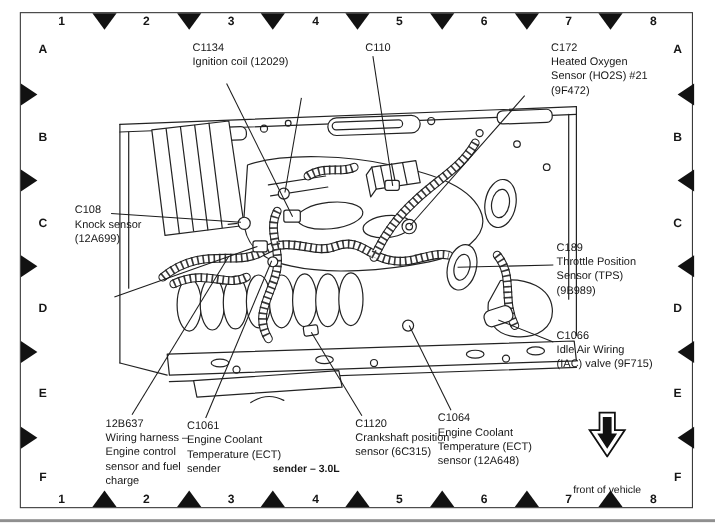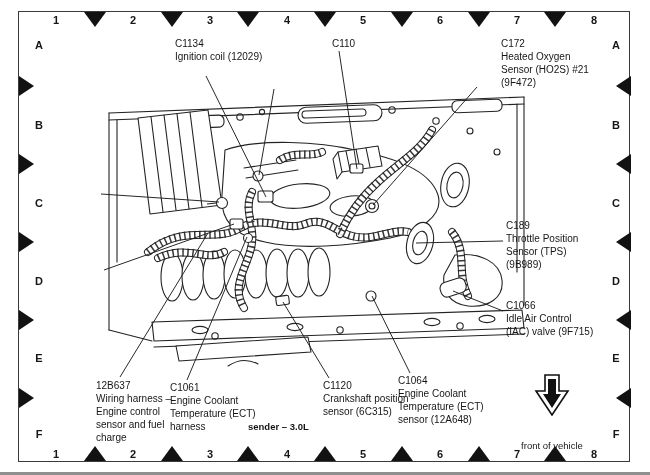--- a/index.html
+++ b/index.html
@@ -215,36 +215,39 @@
     </g>
   </svg>
 
   <div class="co" style="left:175px;top:37px">C1134
 Ignition coil (12029)</div>
   <div class="co" style="left:332px;top:37px">C110</div>
   <div class="co" style="left:501px;top:37px">C172
 Heated Oxygen
 Sensor (HO2S) #21
 (9F472)</div>
+  <div class="co" style="left:68px;top:185px">C108
+Knock sensor
+(12A699)</div>
   <div class="co" style="left:506px;top:219px">C189
 Throttle Position
 Sensor (TPS)
 (9B989)</div>
   <div class="co" style="left:506px;top:299px">C1066
-Idle Air Control
+Idle Air Wiring
 (IAC) valve (9F715)</div>
   <div class="co" style="left:96px;top:379px">12B637
 Wiring harness –
 Engine control
 sensor and fuel
 charge</div>
   <div class="co" style="left:170px;top:381px">C1061
 Engine Coolant
 Temperature (ECT)
-harness</div>
+sender</div>
   <div class="co" style="left:323px;top:379px">C1120
 Crankshaft position
 sensor (6C315)</div>
   <div class="co" style="left:398px;top:374px">C1064
 Engine Coolant
 Temperature (ECT)
 sensor (12A648)</div>
 
   <div class="caption" style="left:248px;top:421px">sender – 3.0L</div>
 

